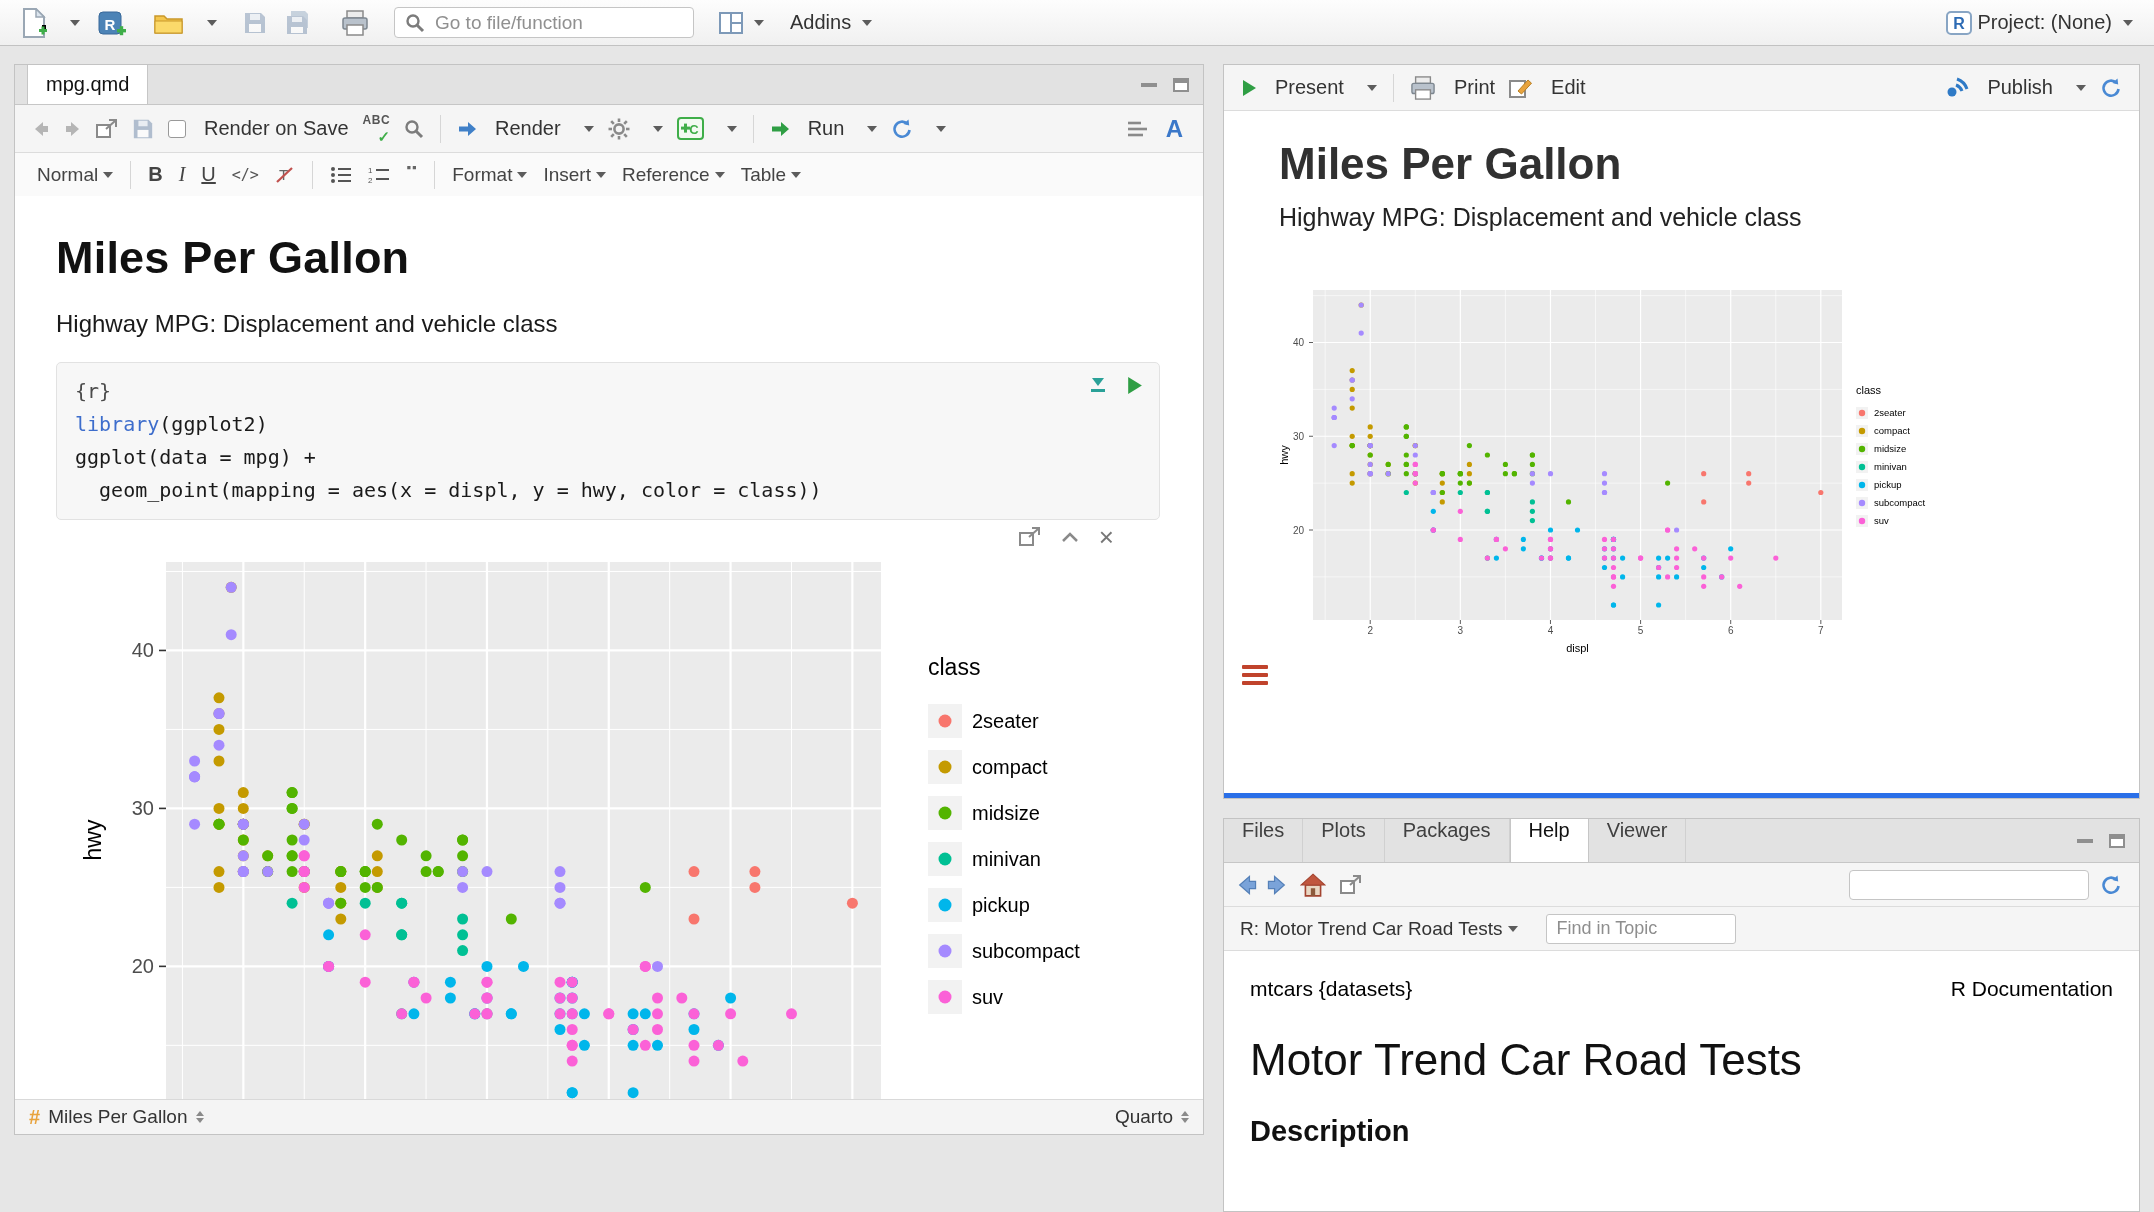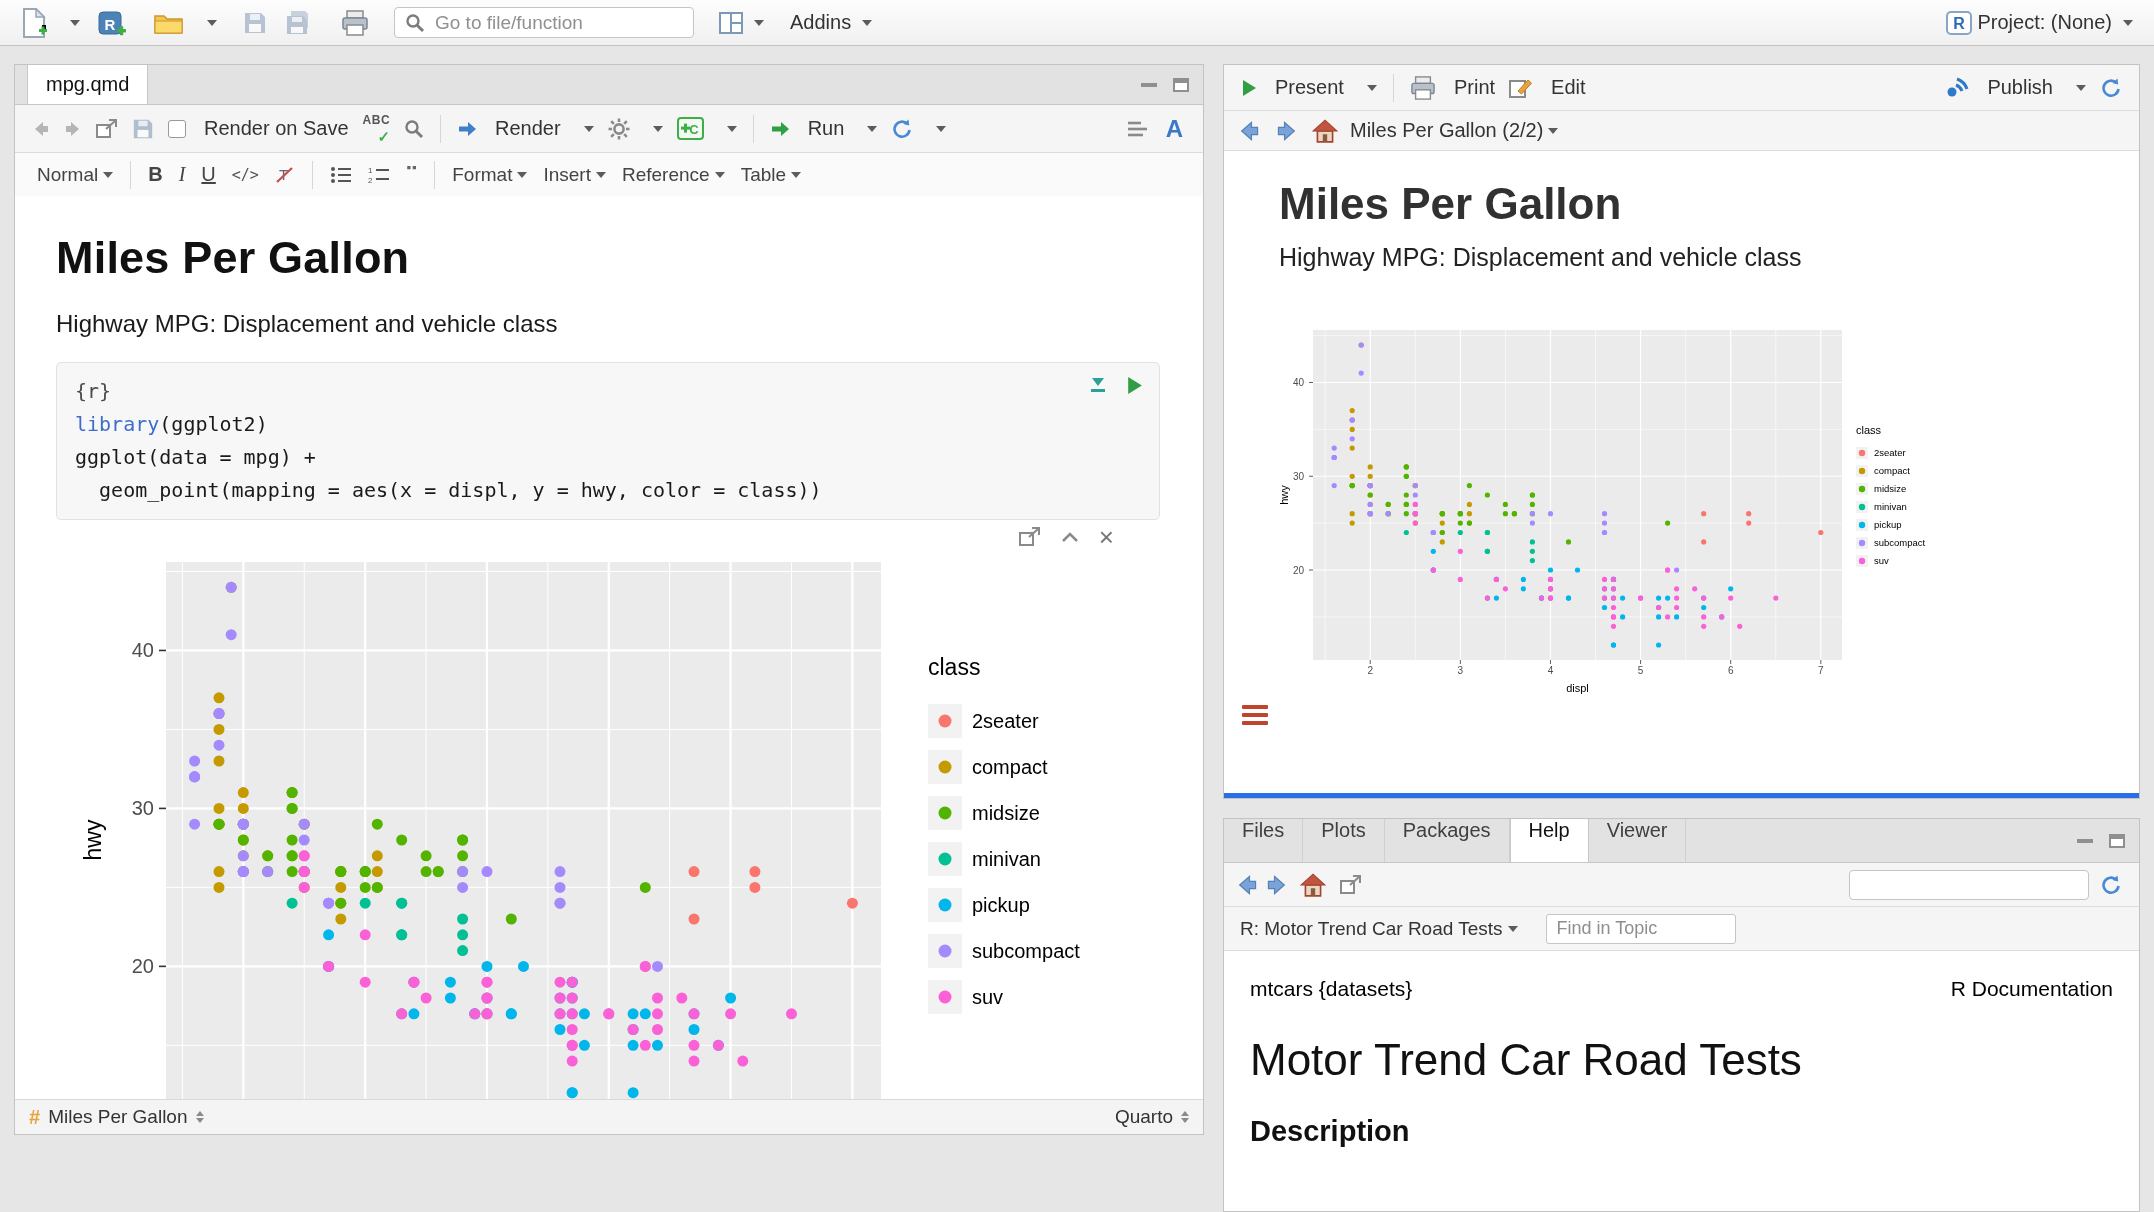--- a/index.html
+++ b/index.html
@@ -743,37 +743,20 @@
       <span class="crt"></span>
     </div>
     <div class="pt-btn">
       <svg width="22" height="22" viewBox="0 0 22 22">
         <path d="M18.5 12 a7.5 7.5 0 1 1 -2.2 -6.2" fill="none" stroke="#4989d4" stroke-width="2.6"></path>
         <path d="M17.5 1.5 L18.2 7.5 L12.5 6 Z" fill="#4989d4"></path>
       </svg>
     </div>
   </div>
 
-  <div id="pr-nav">
-    <svg width="26" height="22" viewBox="0 0 18 18">
-          <path d="M11 2 L3 9 L11 16 V12 H16 V6 H11 Z" fill="#7aa3d9" stroke="#5580b8"></path>
-        </svg>
-    <svg width="26" height="22" viewBox="0 0 18 18">
-          <path d="M7 2 L15 9 L7 16 V12 H2 V6 H7 Z" fill="#7aa3d9" stroke="#5580b8"></path>
-        </svg>
-    <svg width="26" height="24" viewBox="0 0 24 22">
-      <path d="M5 11 H19 V21 H5 Z" fill="#e9d7c3" stroke="#a34430" stroke-width="1.5"></path>
-      <path d="M12 1 L23 11 H1 Z" fill="#c0563e" stroke="#a34430"></path>
-      <rect x="10" y="14" width="4" height="7" fill="#8c5a3c"></rect>
-    </svg>
-    <div style="display:flex;align-items:center">
-      <span>Miles Per Gallon (2/2)</span>
-      <span class="crt"></span>
-    </div>
-  </div>
 
   <div id="slide">
     <h1>Miles Per Gallon</h1>
     <div class="sub">Highway MPG: Displacement and vehicle class</div>
     <div id="mini-plot">
           <svg xmlns="http://www.w3.org/2000/svg" width="760" height="385">
             <rect x="34" y="4" width="529" height="330" fill="#EBEBEB"></rect>
             <line x1="46.16609880749574" y1="4" x2="46.16609880749574" y2="334" stroke="#FFFFFF" stroke-width="0.6"></line>
             <line x1="136.28534923339012" y1="4" x2="136.28534923339012" y2="334" stroke="#FFFFFF" stroke-width="0.6"></line>
             <line x1="226.40459965928446" y1="4" x2="226.40459965928446" y2="334" stroke="#FFFFFF" stroke-width="0.6"></line>

